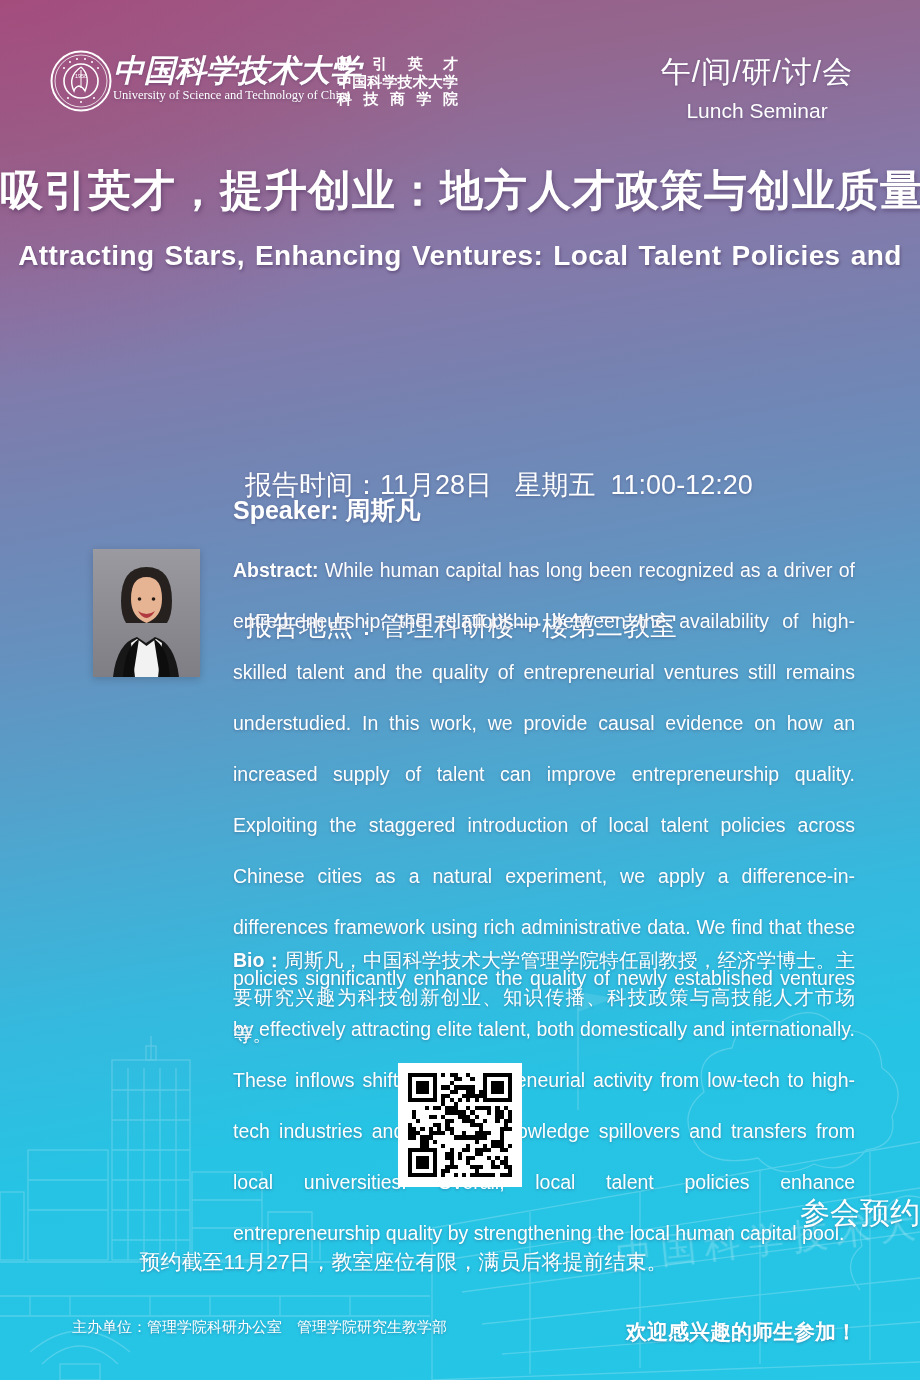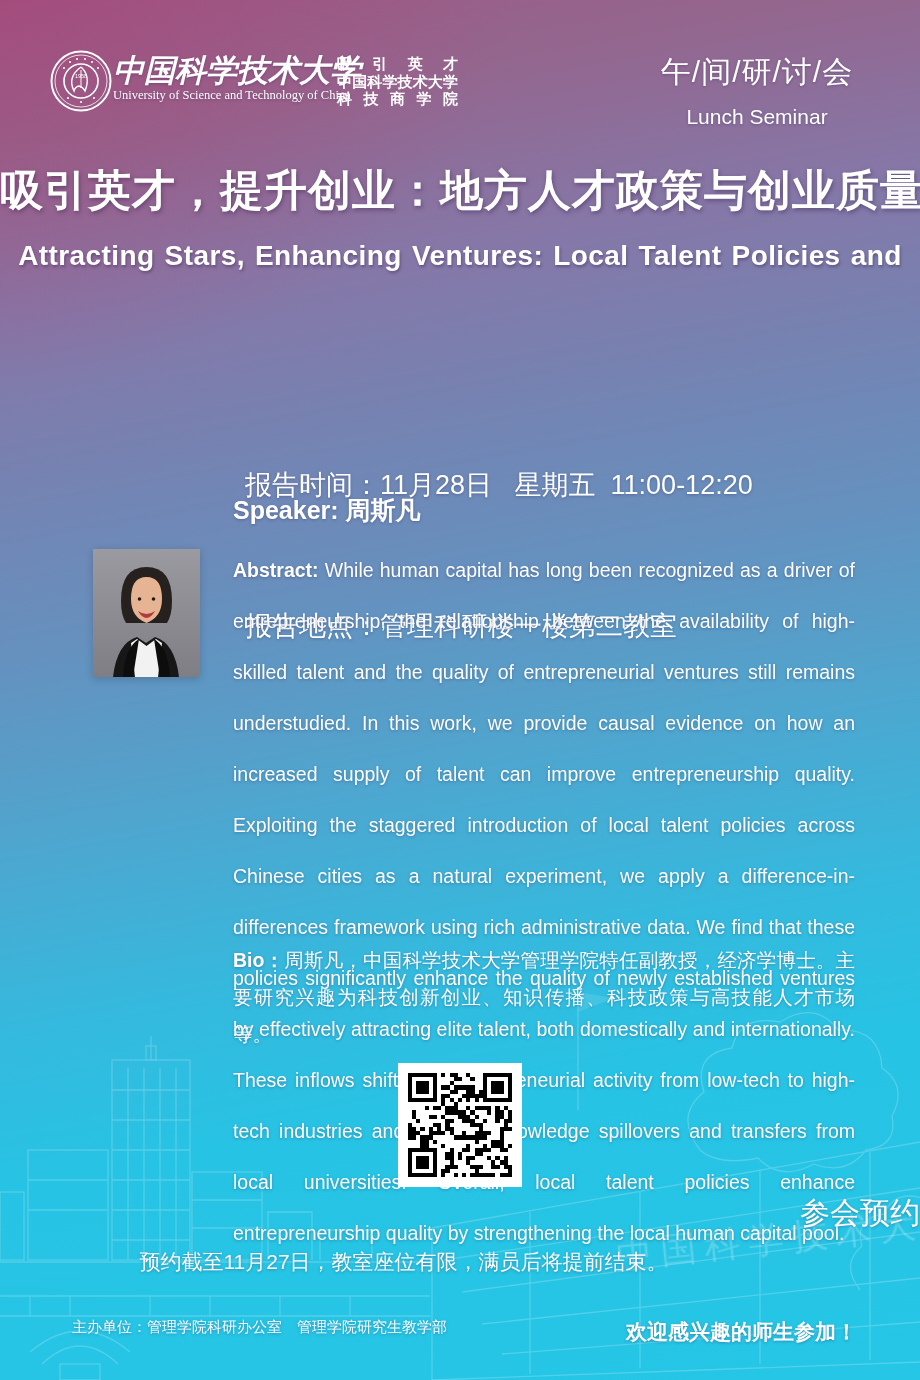--- a/index.html
+++ b/index.html
@@ -16,21 +16,21 @@
   
   .seal{position:absolute;left:50px;top:50px;width:62px;height:62px;}
   .logo-cn{position:absolute;left:113px;top:50px;width:250px;font-family:"DejaVu Serif","Liberation Serif",serif;
     font-size:31px;font-weight:bold;font-style:italic;letter-spacing:0px;white-space:nowrap;}
   .logo-en{position:absolute;left:113px;top:88px;width:260px;font-family:"Liberation Serif","DejaVu Serif",serif;
     font-size:12.5px;white-space:nowrap;}
   .logo-units{position:absolute;left:337px;top:55px;width:121px;font-size:15px;line-height:17.5px;font-weight:bold;}
   .logo-units div{text-align:justify;text-align-last:justify;}
   .series{position:absolute;right:48px;top:52px;width:230px;text-align:center;}
   .series-cn{font-size:30px;letter-spacing:1px;white-space:nowrap;}
-  .series-en{font-size:21px;margin-top:12px;}
+  .series-en{font-size:21px;margin-top:6px;}
   
   .title-cn{position:absolute;left:0;top:162px;width:920px;text-align:center;
     font-family:"DejaVu Serif","Liberation Serif",serif;font-weight:bold;
     font-size:43px;letter-spacing:1px;text-shadow:1px 2px 4px rgba(60,35,80,.5);white-space:nowrap;}
   .title-en{position:absolute;left:0;top:228px;width:920px;text-align:center;font-weight:bold;
     font-size:28px;letter-spacing:.4px;word-spacing:2px;line-height:55px;
     text-shadow:1px 2px 3px rgba(60,35,80,.45);}
   
   .details{position:absolute;left:233px;top:368px;font-size:27px;line-height:47px;white-space:pre-wrap;margin-left:12px;}
   

